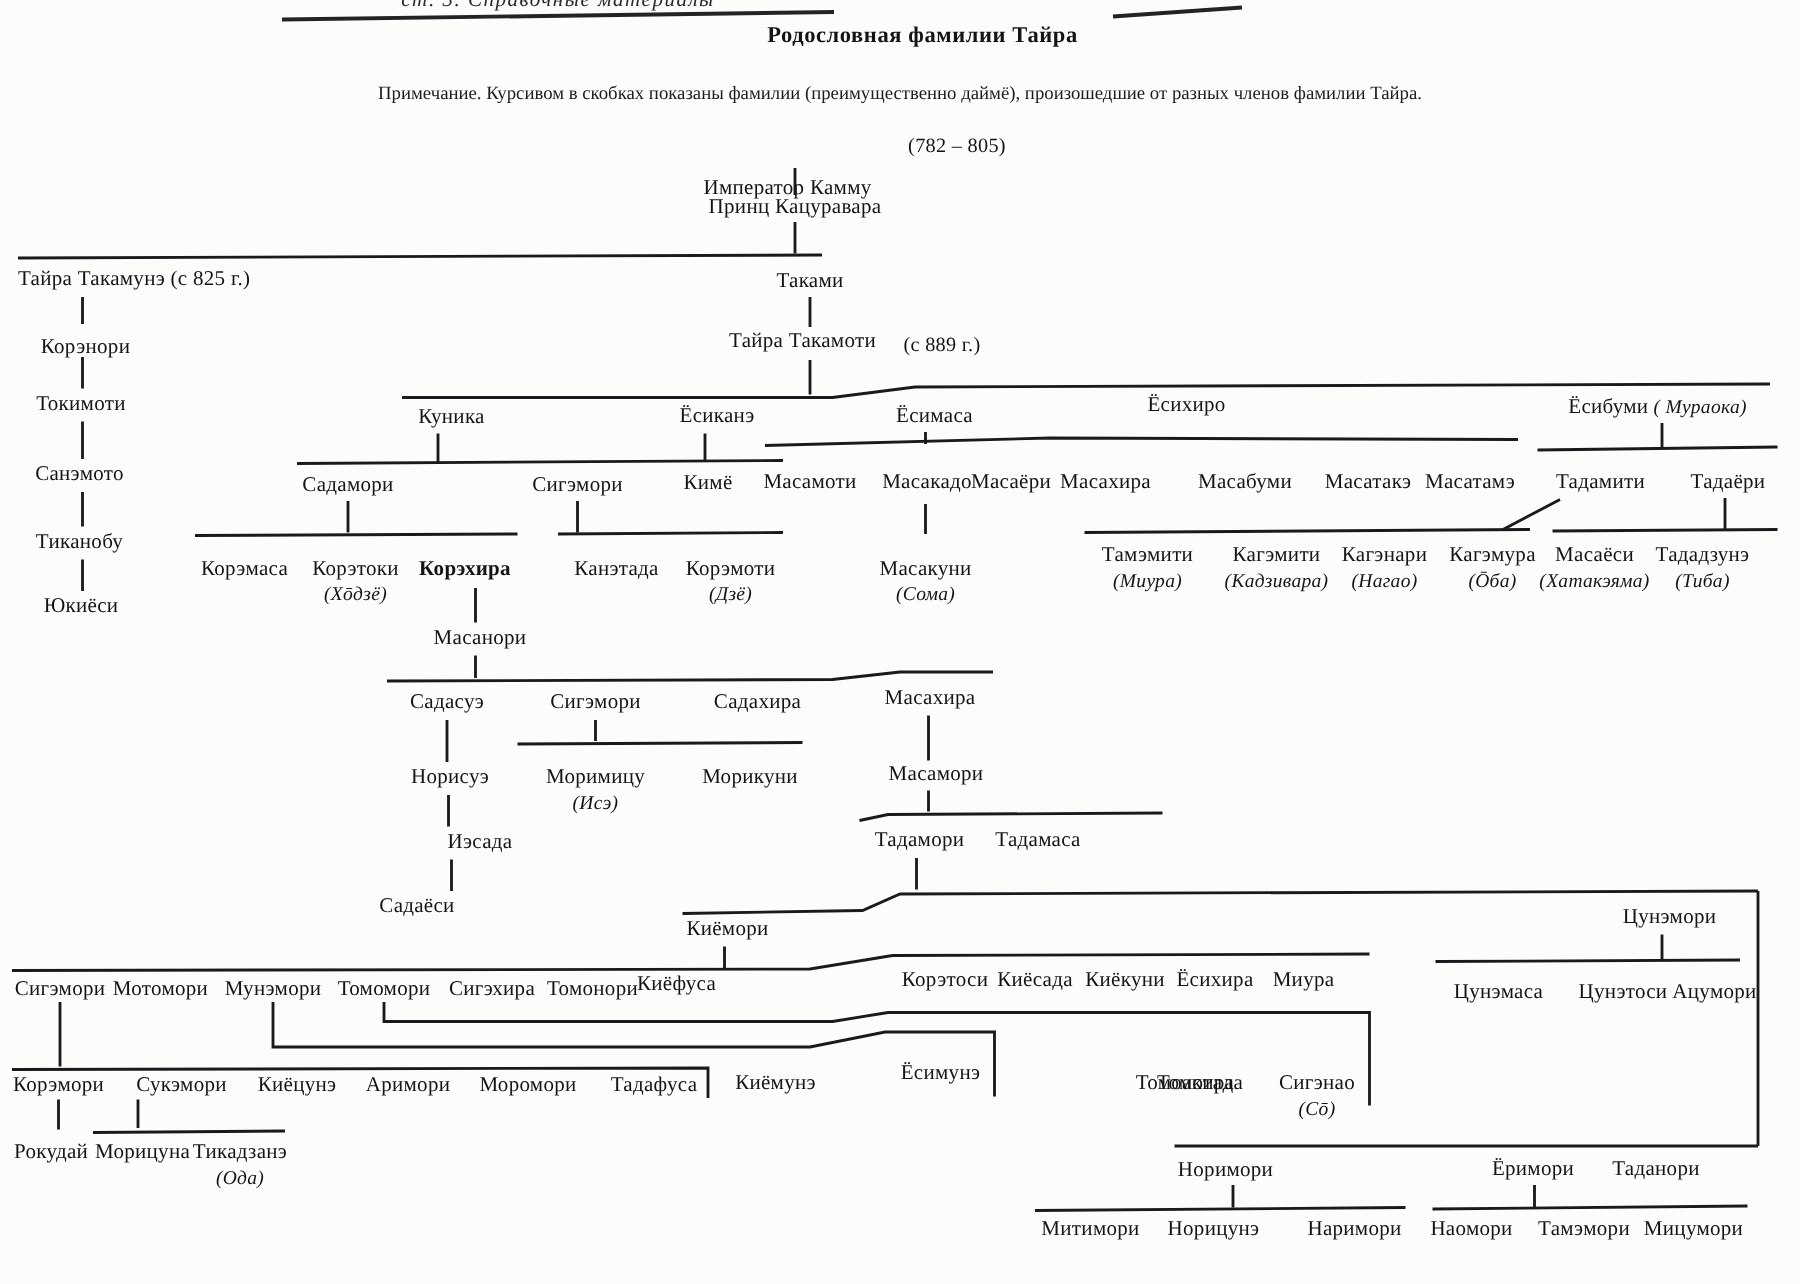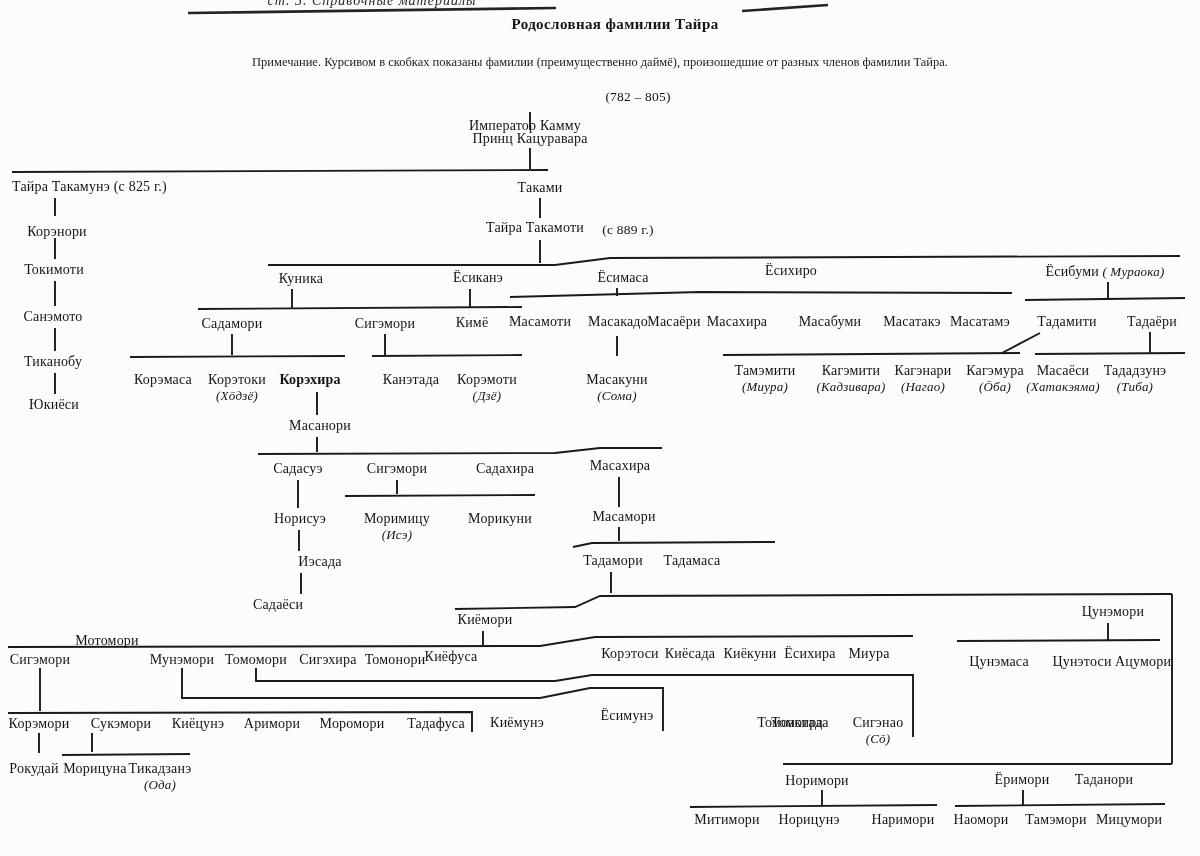--- a/index.html
+++ b/index.html
@@ -140,21 +140,21 @@
       <div class="person" style="left: 397px; top: 510px;"><span>Моримицу</span><div class="clan">(Исэ)</div></div>
       <div class="person" style="left: 500px; top: 510px;"><span>Морикуни</span></div>
       <div class="person" style="left: 624px; top: 508px;"><span>Масамори</span></div>
       <div class="person" style="left: 320px; top: 553px;"><span>Иэсада</span></div>
       <div class="person" style="left: 613px; top: 552px;"><span>Тадамори</span></div>
       <div class="person" style="left: 692px; top: 552px;"><span>Тадамаса</span></div>
       <div class="person" style="left: 278px; top: 596px;"><span>Садаёси</span></div>
       <div class="person" style="left: 485px; top: 611px;"><span>Киёмори</span></div>
       <div class="person" style="left: 1113px; top: 603px;"><span>Цунэмори</span></div>
       <div class="person" style="left: 40px; top: 651px;"><span>Сигэмори</span></div>
-      <div class="person" style="left: 107px; top: 632px;"><span>Мотомори</span></div>
+      <div class="person" style="left: 107px; top: 651px;"><span>Мотомори</span></div>
       <div class="person" style="left: 182px; top: 651px;"><span>Мунэмори</span></div>
       <div class="person" style="left: 256px; top: 651px;"><span>Томомори</span></div>
       <div class="person" style="left: 328px; top: 651px;"><span>Сигэхира</span></div>
       <div class="person" style="left: 395px; top: 651px;"><span>Томонори</span></div>
       <div class="person" style="left: 451px; top: 648px;"><span>Киёфуса</span></div>
       <div class="person" style="left: 630px; top: 645px;"><span>Корэтоси</span></div>
       <div class="person" style="left: 690px; top: 645px;"><span>Киёсада</span></div>
       <div class="person" style="left: 750px; top: 645px;"><span>Киёкуни</span></div>
       <div class="person" style="left: 810px; top: 645px;"><span>Ёсихира</span></div>
       <div class="person" style="left: 869px; top: 645px;"><span>Миура</span></div>

